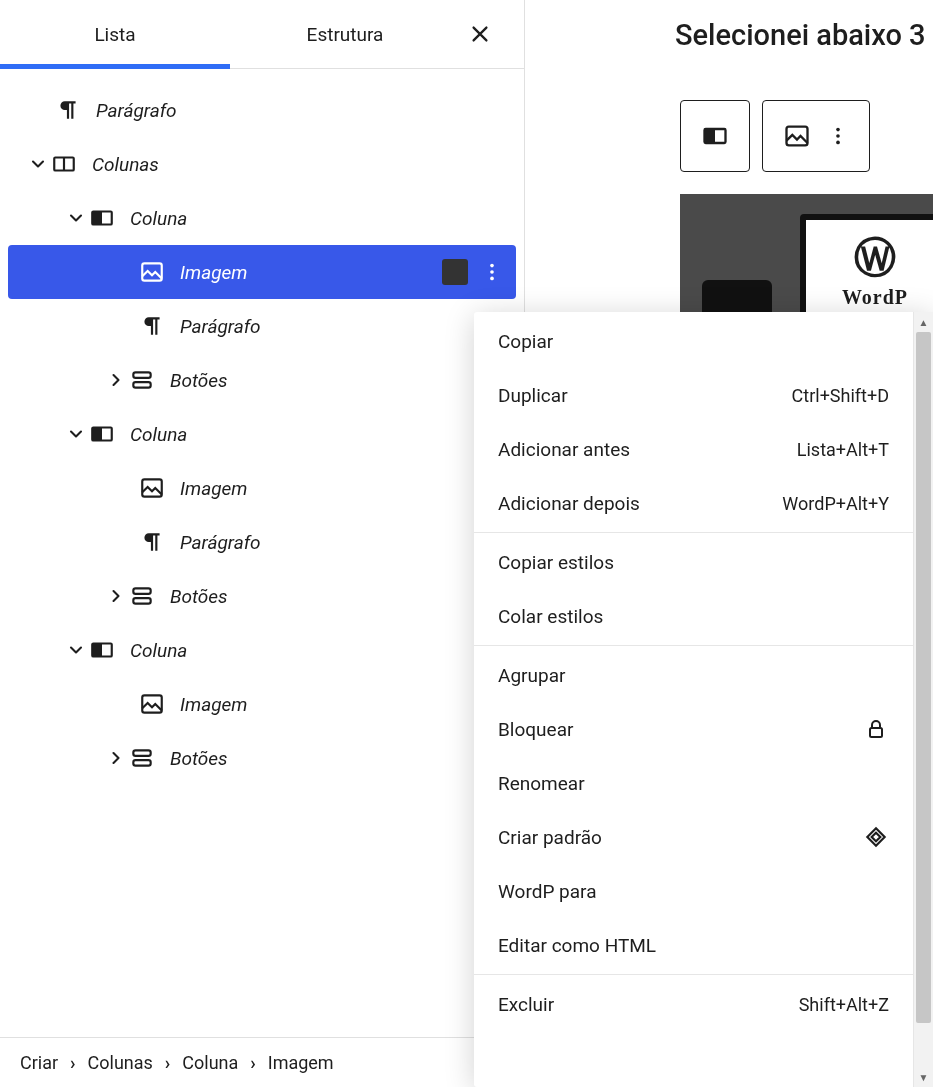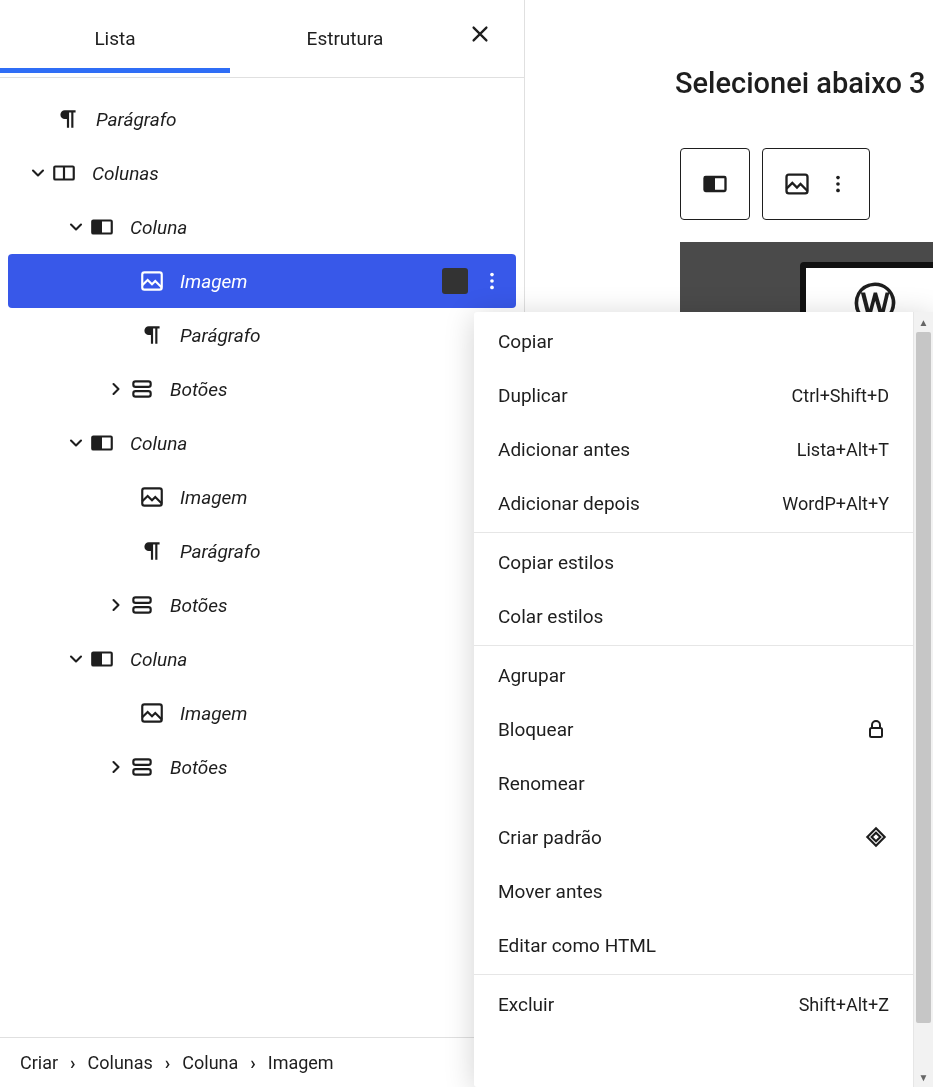--- a/index.html
+++ b/index.html
@@ -20,21 +20,21 @@
     border-right: 1px solid #e0e0e0;
     display: flex;
     flex-direction: column;
     position: relative;
     background: #fff;
   }
   .tabs {
     display: flex;
     align-items: center;
     border-bottom: 1px solid #e0e0e0;
-    height: 78px;
+    height: 69px;
     position: relative;
   }
   .tab {
     flex: 0 0 auto;
     width: 230px;
     text-align: center;
     font-size: 19px;
     padding: 22px 0;
     cursor: pointer;
     color: #1e1e1e;
@@ -125,21 +125,20 @@
   .breadcrumb .sep {
     color: #1e1e1e;
     font-weight: 600;
   }
   .content {
     position: absolute;
     left: 525px;
     top: 0;
     right: 0;
     padding: 18px 0 0 0;
-    margin-top: 48px;
   }
   .content-title {
     font-size: 29px;
     font-weight: 500;
     padding-left: 150px;
   }
   .toolbar-area {
     margin-top: 48px;
     padding-left: 155px;
     display:flex;
@@ -178,21 +177,21 @@
     flex-direction:column;
     align-items:center;
     justify-content:center;
     font-family: Georgia, serif;
   }
   .image-block .wp-logo {
     font-size: 42px;
     font-weight:700;
   }
   .image-block .wp-txt {
-    font-size: 24px;
+    font-size: 20px;
     font-weight:700;
     letter-spacing:1px;
   }
   .image-block .cup {
     position:absolute;
     left: 22px;
     bottom: -10px;
     width: 70px; height: 64px;
     background:#111;
     border-radius: 6px 6px 14px 14px;
@@ -574,21 +573,21 @@
         </div>
       <div class="cm-item">
           <span>Criar padrão</span>
           <span class="right-icon">
             <svg width="26" height="26" viewBox="0 0 24 24">
               <use href="#i-pattern"></use>
             </svg>
           </span>
         </div>
       <div class="cm-item">
-          <span>Mover antes</span>
+          <span>WordP para</span>
         </div>
       <div class="cm-item">
           <span>Editar como HTML</span>
         </div>
     </div>
     <div class="cm-section">
       <div class="cm-item">
           <span>Excluir</span>
           <span class="shortcut">Shift+Alt+Z</span>
         </div>

